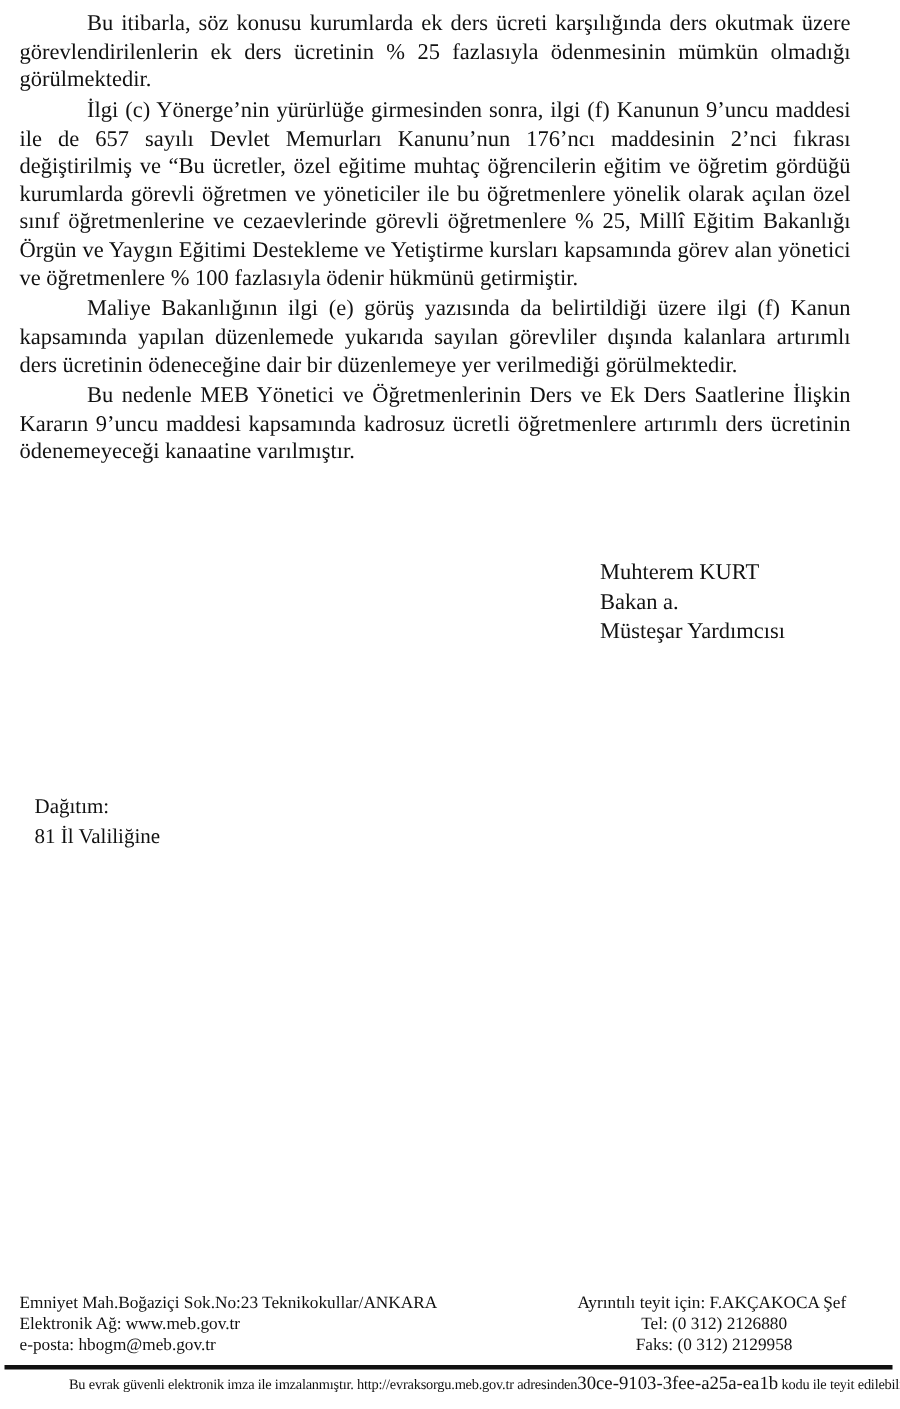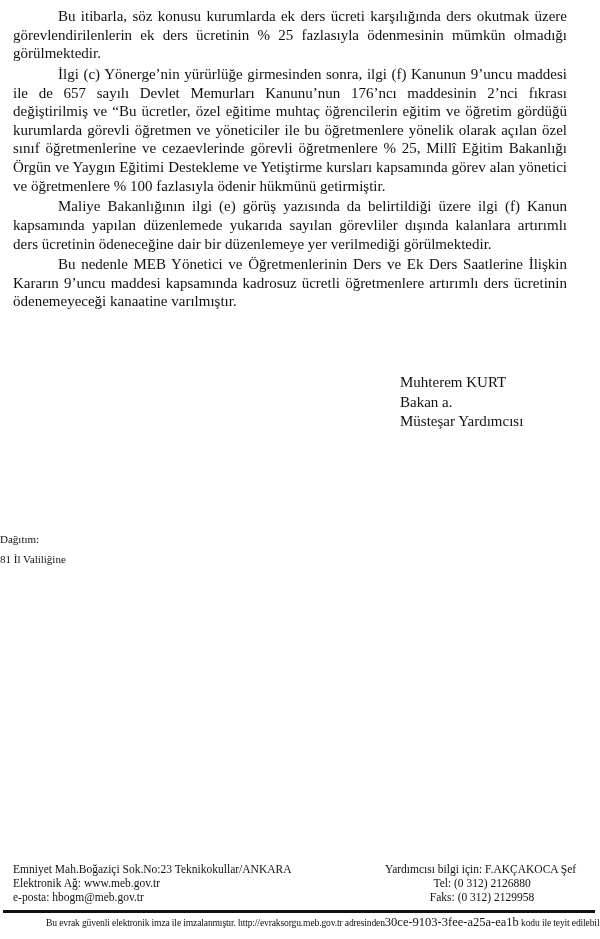--- a/index.html
+++ b/index.html
@@ -36,23 +36,23 @@
       left: 400px;
       top: 373px;
       width: 180px;
       text-align: left;
       font-size: 15px;
       line-height: 19.5px;
     }
     .signature div { white-space: nowrap; }
     .distribution {
       position: absolute;
-      left: 0;
+      left: 23px;
       top: 529px;
-      font-size: 11px;
+      font-size: 14px;
       line-height: 20px;
     }
     .footer-left {
       position: absolute;
       left: 13px;
       top: 862px;
       font-size: 11.5px;
       line-height: 14.2px;
       white-space: nowrap;
     }
@@ -110,20 +110,20 @@
   <div>81 İl Valiliğine</div>
 </div>
 
 <div class="footer-left">
   <div>Emniyet Mah.Boğaziçi Sok.No:23 Teknikokullar/ANKARA</div>
   <div>Elektronik Ağ: www.meb.gov.tr</div>
   <div>e-posta: hbogm@meb.gov.tr</div>
 </div>
 
 <div class="footer-right">
-  <div>Yardımcısı bilgi için: F.AKÇAKOCA Şef</div>
+  <div>Ayrıntılı teyit için: F.AKÇAKOCA Şef</div>
   <div class="indent">Tel: (0 312) 2126880</div>
   <div class="indent">Faks: (0 312) 2129958</div>
 </div>
 
 <div class="footer-rule"></div>
 
 <div class="verify-line"><span>Bu evrak güvenli elektronik imza ile imzalanmıştır. http://evraksorgu.meb.gov.tr adresinden</span><span class="code">30ce-9103-3fee-a25a-ea1b</span><span> kodu ile teyit edilebilir.</span></div>
 
 </body></html>

